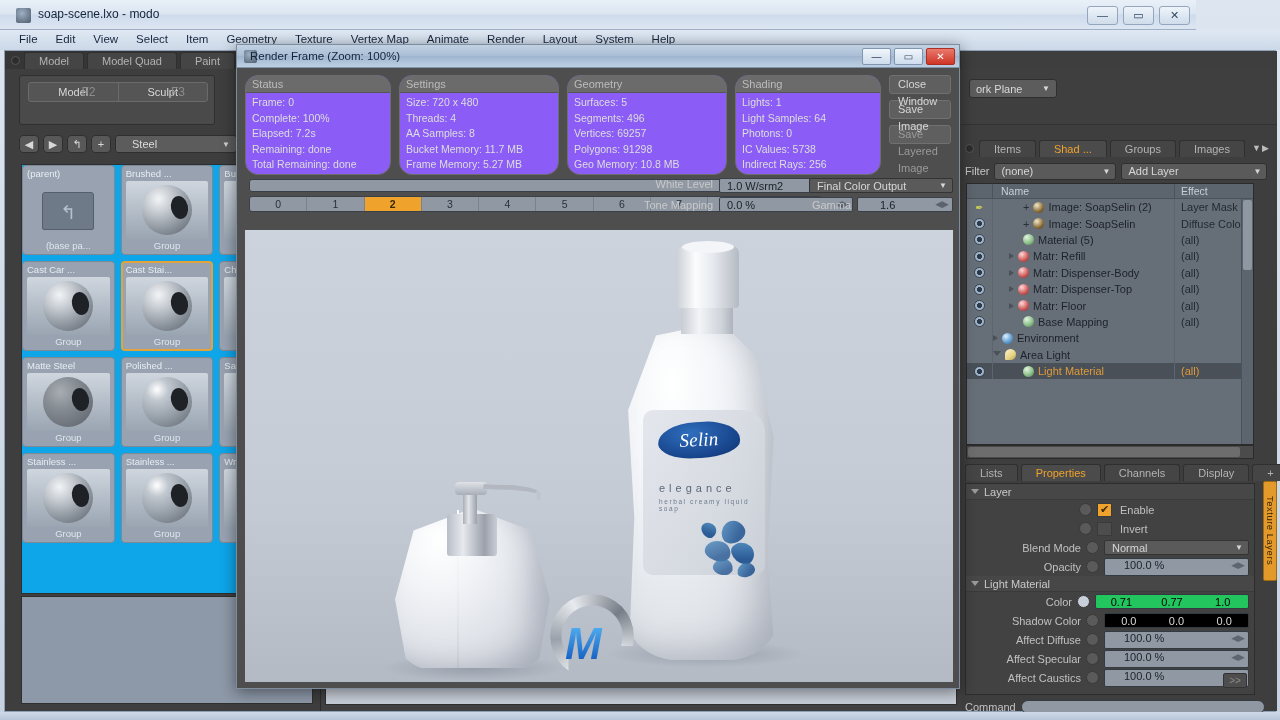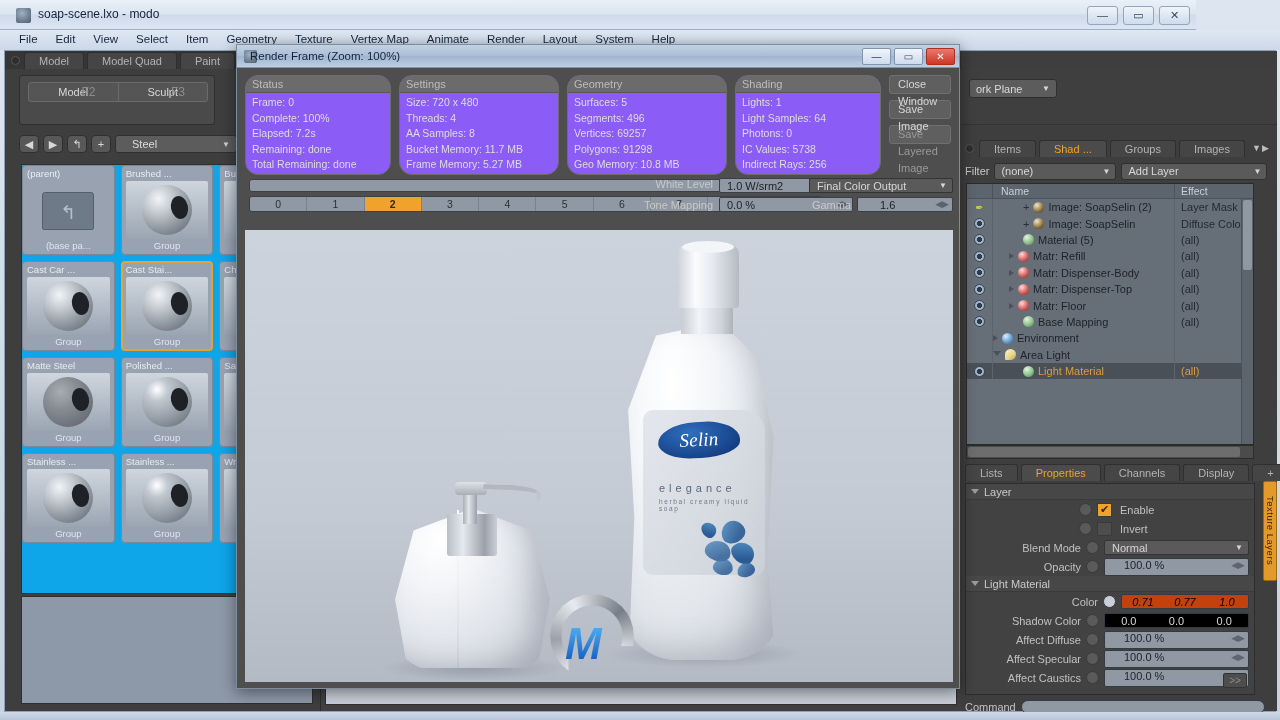--- a/index.html
+++ b/index.html
@@ -763,21 +763,21 @@
         </div>
 
         <div class="sec">
           <span class="tw"></span>
           <span>Light Material</span>
         </div>
 
         <div class="prow">
           <span class="plabel">Color</span>
           <span class="knob" style="background:#c9cfda"></span>
-          <span class="colorfield" id="color-field" style="width: 128px; background: #c2410c; font-style: italic;">
+          <span class="colorfield" id="color-field" style="width: 154px; background: #22c55e;">
             <span>0.71</span>
             <span>0.77</span>
             <span>1.0</span>
           </span>
         </div>
 
         <div class="prow">
           <span class="plabel">Shadow Color</span>
           <span class="knob"></span>
           <span class="colorfield" id="shadow-field" style="width: 145px; color: rgb(217, 217, 217); background: rgb(0, 0, 0);">

